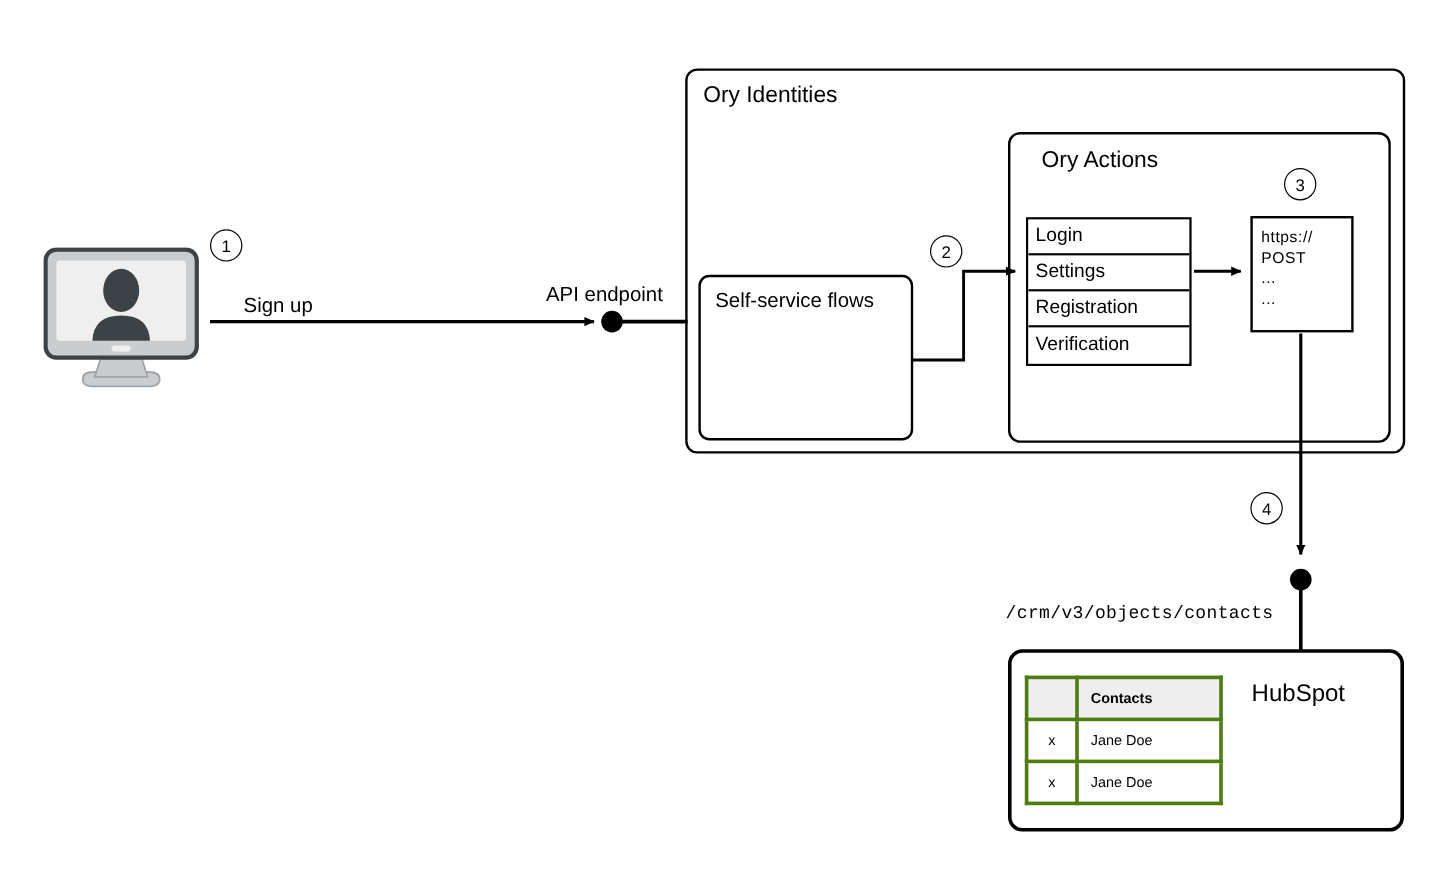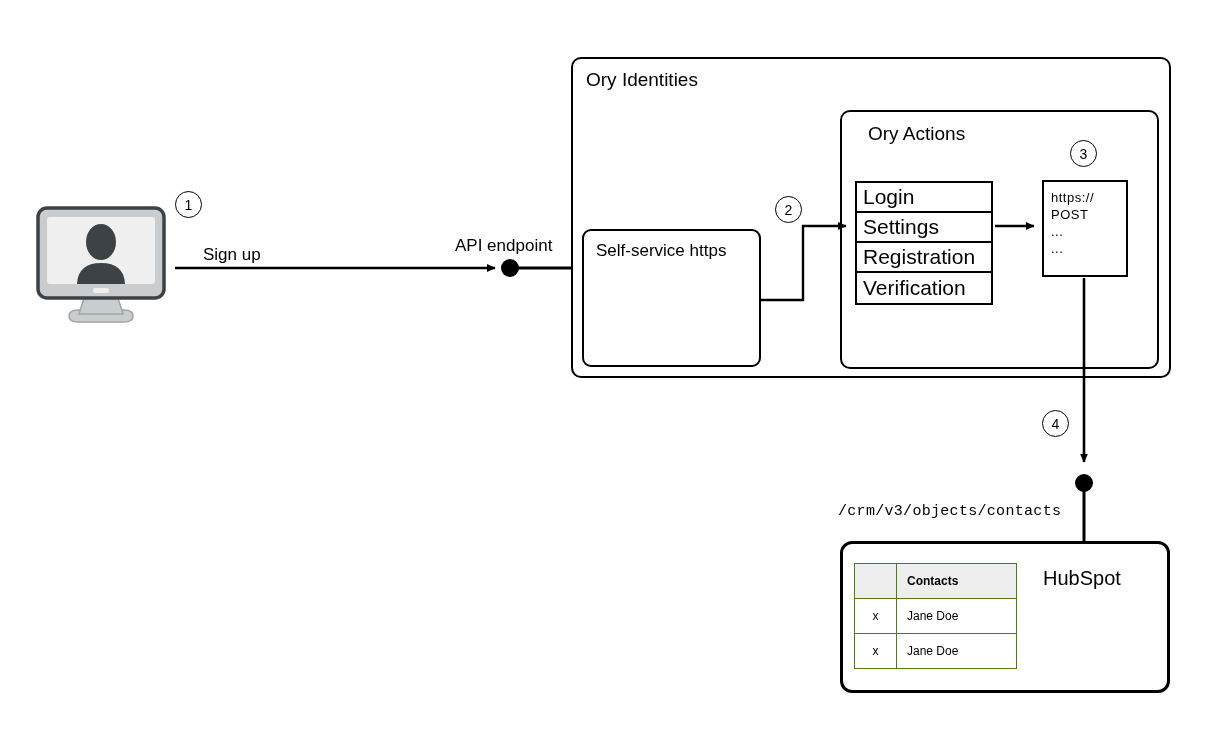--- a/index.html
+++ b/index.html
@@ -79,21 +79,21 @@
     box-sizing: border-box;
     background: #ffffff;
   }
   .flow-row {
     height: 30px;
     box-sizing: border-box;
     border-bottom: 2px solid #000000;
     display: flex;
     align-items: center;
     padding-left: 6px;
-    font-size: 21px;
+    font-size: 16px;
     background: #ffffff;
   }
   .flow-row:last-child { border-bottom: none; }
 
   
   #webhook-box {
     position: absolute;
     left: 1042px; top: 180px;
     width: 86px; height: 97px;
     border: 2px solid #000000;
@@ -111,21 +111,21 @@
 
   
   #contacts-table {
     position: absolute;
     left: 854px; top: 563px;
     border-collapse: collapse;
     font-size: 12px;
     background: #ffffff;
   }
   #contacts-table th, #contacts-table td {
-    border: 1px solid #4d7c0f;
+    border: 3px solid #4d7c0f;
     padding: 0 10px;
     height: 35px;
     text-align: left;
     font-weight: normal;
     box-sizing: border-box;
   }
   #contacts-table thead th { background: #eeeeee; font-weight: bold; }
   #contacts-table .col-flag  { width: 42px; text-align: center; padding: 0; }
   #contacts-table .col-name  { width: 120px; }
 
@@ -226,21 +226,21 @@
 
   <div class="step-badge" id="step-1">1</div>
   <div class="step-badge" id="step-2">2</div>
   <div class="step-badge" id="step-3">3</div>
   <div class="step-badge" id="step-4">4</div>
 
   <div class="container-box" id="ory-identities-box"></div>
   <div class="container-title" id="ory-identities-title">Ory Identities</div>
 
   <div id="self-service-box"></div>
-  <div class="txt" id="self-service-label">Self-service https</div>
+  <div class="txt" id="self-service-label">Self-service flows</div>
 
   <div class="container-box" id="ory-actions-box"></div>
   <div class="container-title" id="ory-actions-title">Ory Actions</div>
 
   <div id="flow-list">
     <div class="flow-row">Login</div>
     <div class="flow-row">Settings</div>
     <div class="flow-row">Registration</div>
     <div class="flow-row">Verification</div>
   </div>

